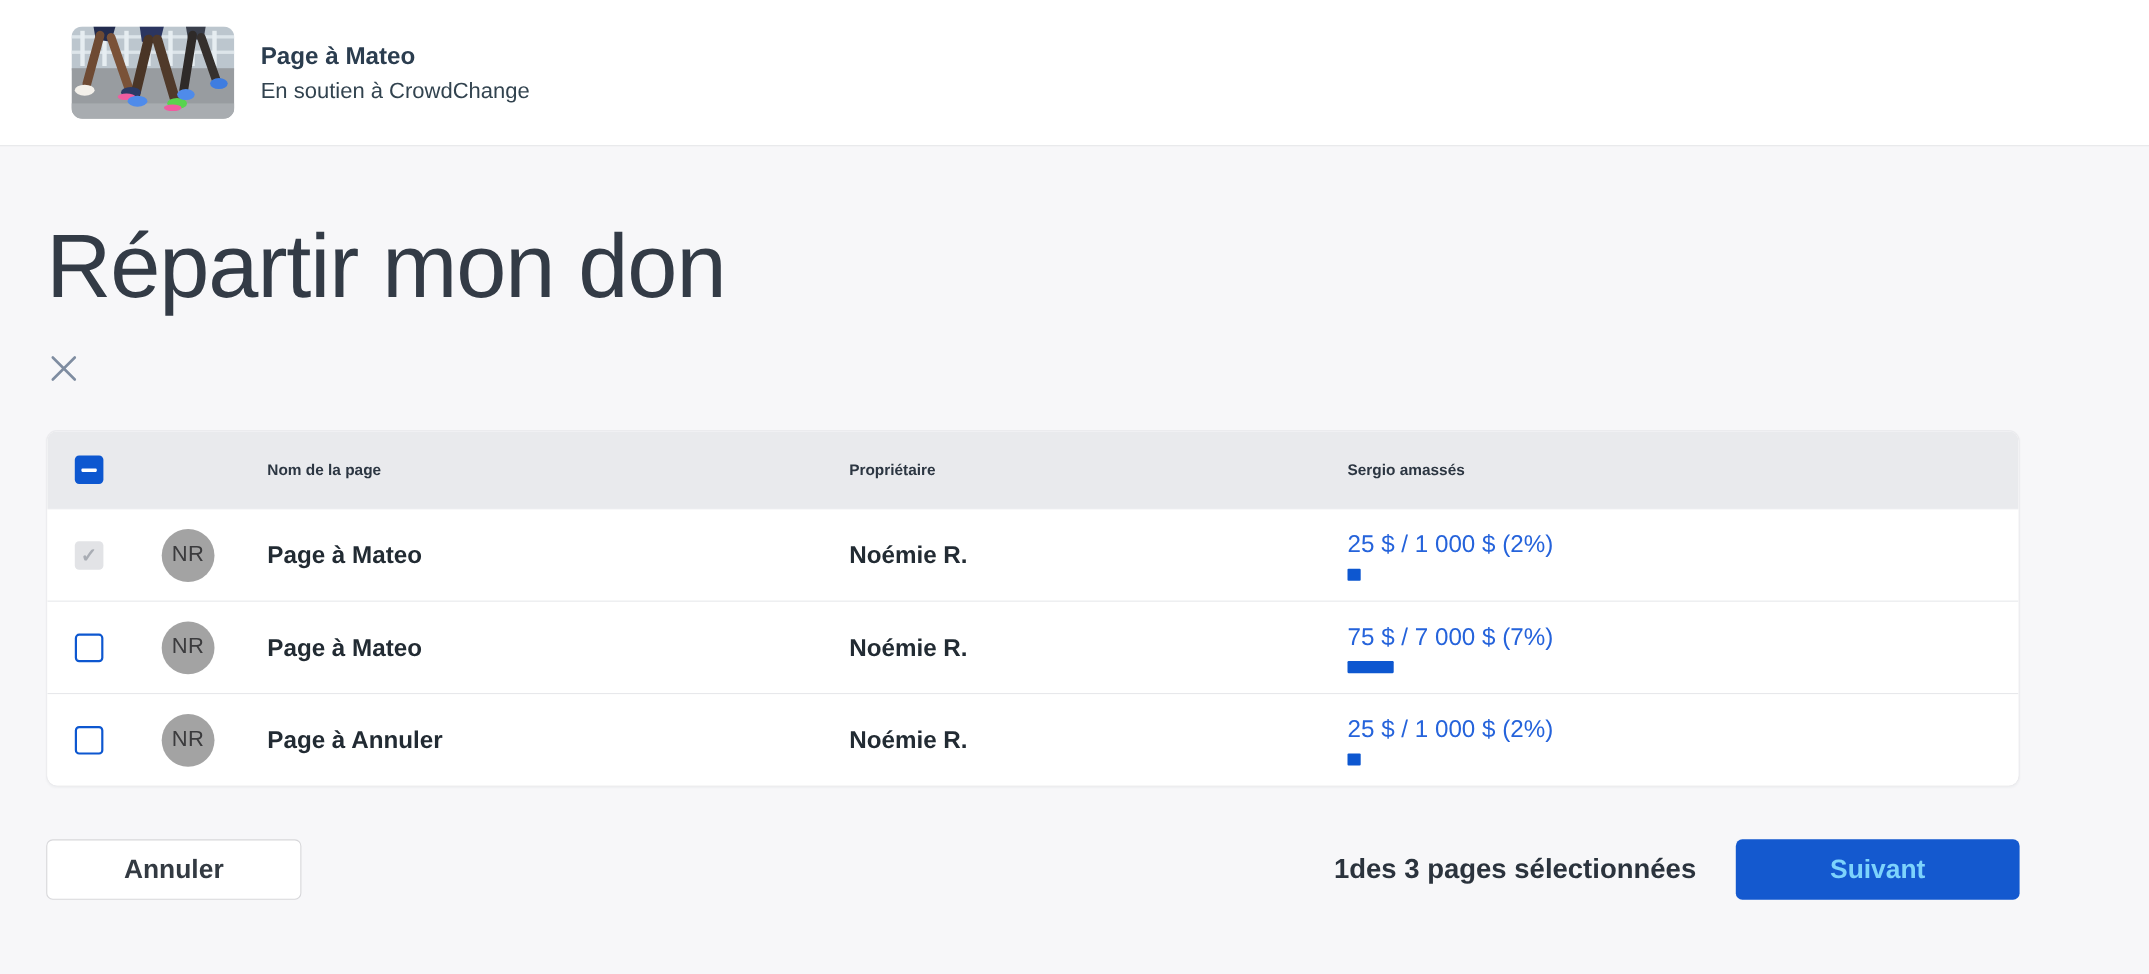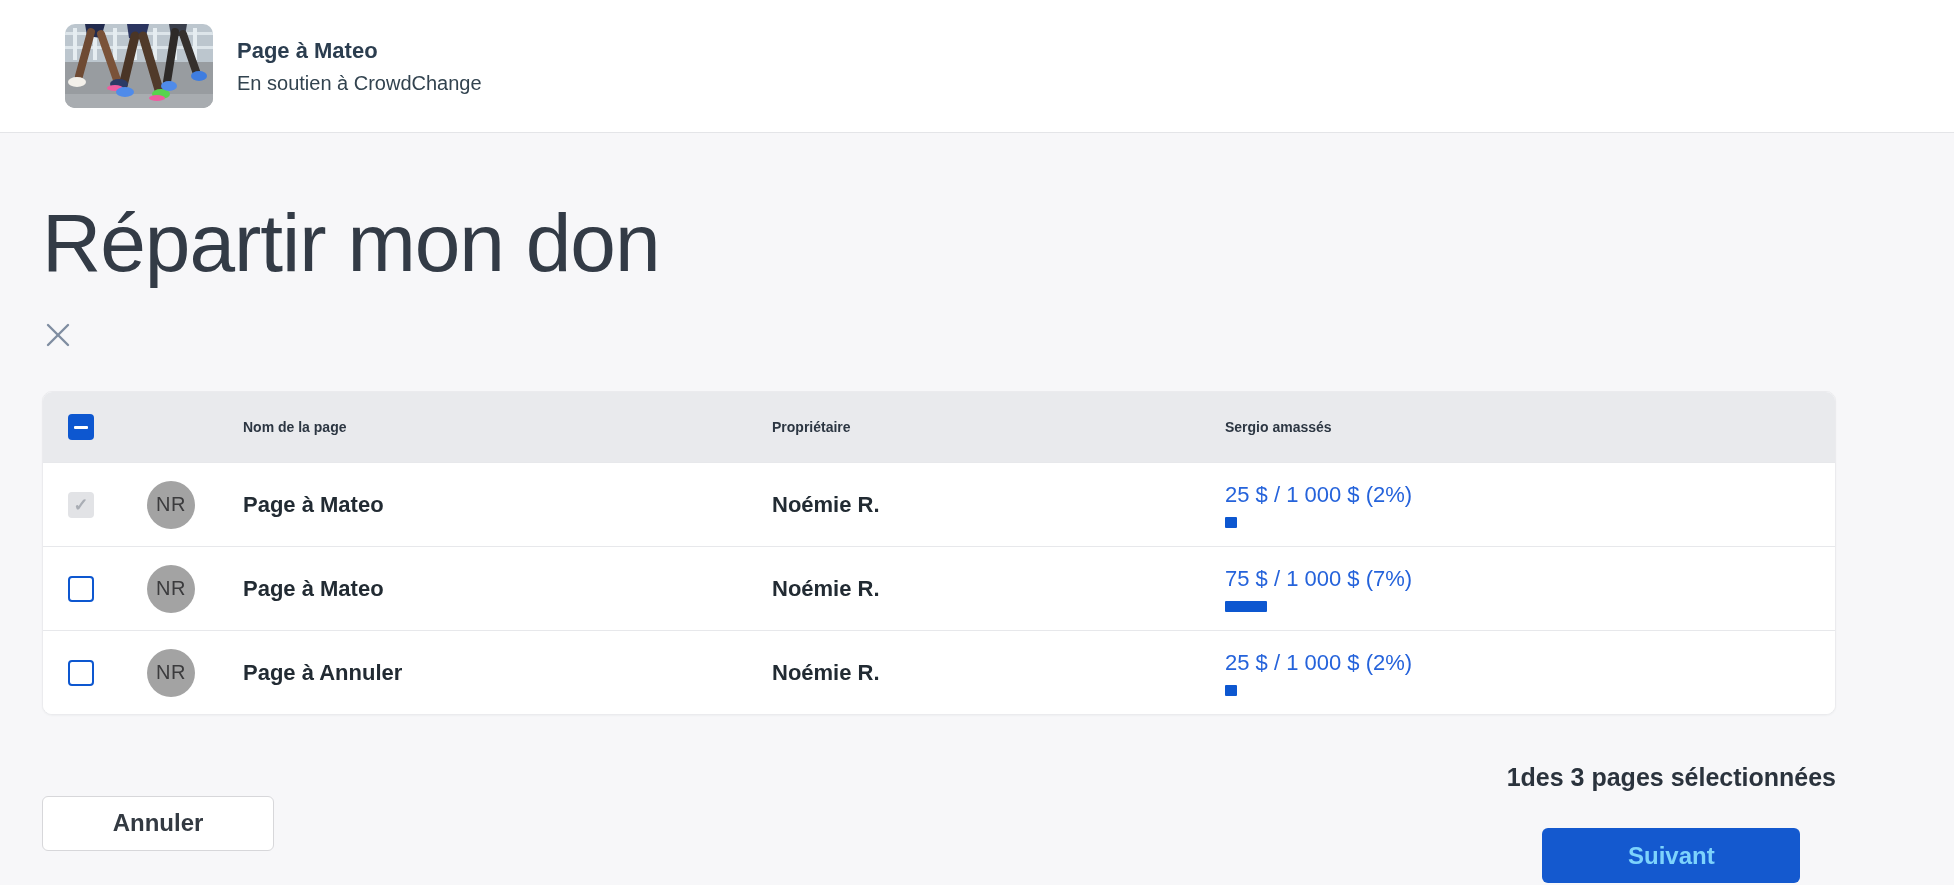--- a/index.html
+++ b/index.html
@@ -120,21 +120,21 @@
     font-size:24px;
     font-weight:700;
     cursor:pointer;
   }
   .btn-cancel {
     width:232px;
     background:#ffffff;
     border:1px solid #d7d7da;
     color:#333a42;
   }
-  .footer-right { display:flex; align-items:center; gap:36px;flex-direction:column; }
+  .footer-right { display:flex; align-items:center; gap:36px; }
   .selection-text { font-size:25px; font-weight:700; color:#2b333d; }
   .btn-next {
     width:258px;
     background:#1459cf;
     border:none;
     color:#7dd3fc;
   }
 </style>
 </head>
 <body>
@@ -232,21 +232,21 @@
     <div class="grid-row trow">
       <div class="cell-check">
         <span class="cb cb-unchecked"></span>
       </div>
       <div>
           <span class="avatar">NR</span>
         </div>
       <div class="cell-name">Page à Mateo</div>
       <div class="cell-owner">Noémie R.</div>
       <div class="cell-funds">
-        <div class="funds-text">75 $ /  1 000 $  (7%)</div>
+        <div class="funds-text">75 $ /  7 000 $  (7%)</div>
         <div class="bar-track">
           <div class="bar-fill" style="width: 7%;"></div>
         </div>
       </div>
     </div>
 
     <div class="grid-row trow">
       <div class="cell-check">
         <span class="cb cb-unchecked"></span>
       </div>

